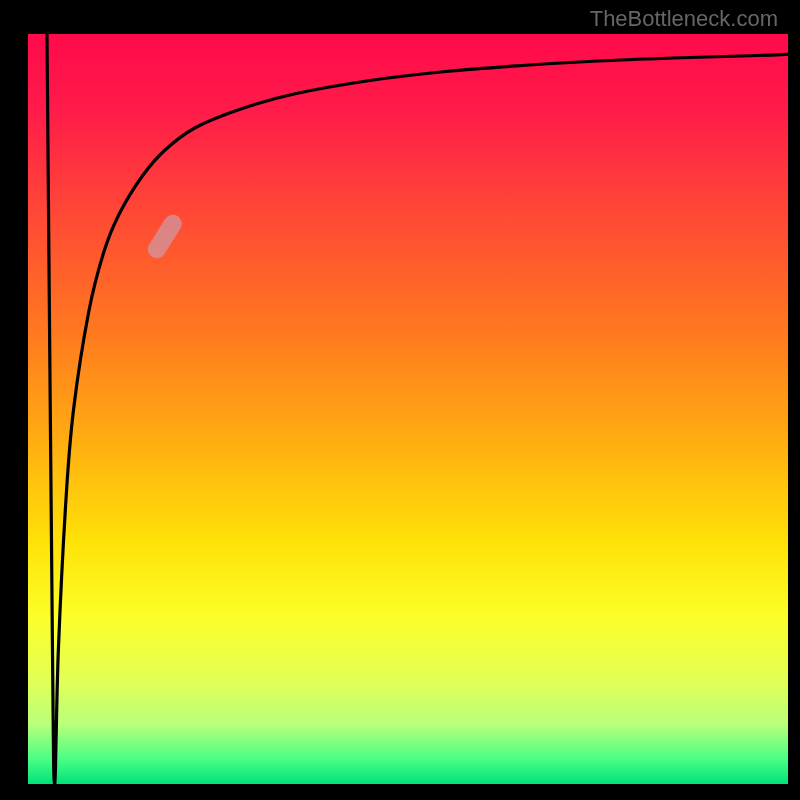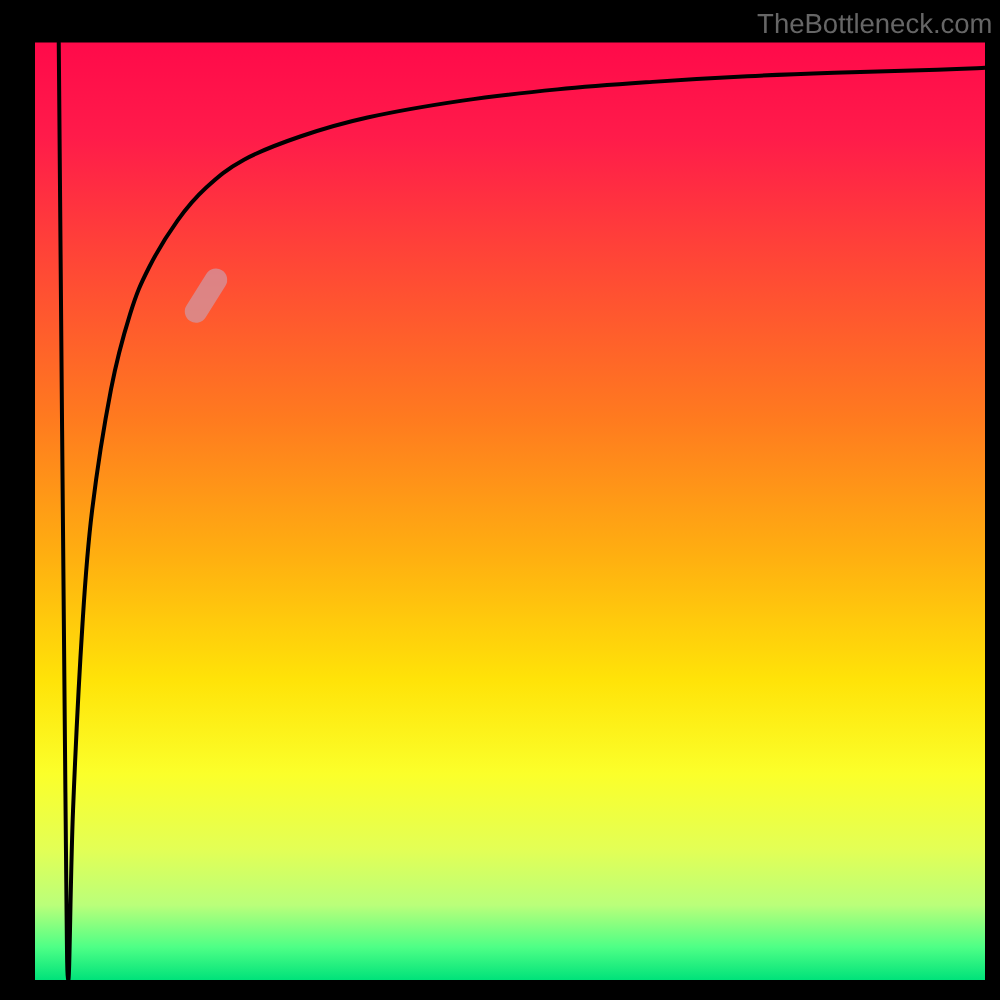--- a/index.html
+++ b/index.html
@@ -14,21 +14,21 @@
     position: absolute;
     left: 0;
     top: 0;
     width: 800px;
     height: 800px;
     background: #000;
   }
   .attribution {
     position: absolute;
     top: 6px;
-    right: 6px;
+    right: 22px;
     font-family: Arial, Helvetica, sans-serif;
     font-size: 22px;
     color: #666;
     letter-spacing: 0;
   }
   svg.plot {
     position: absolute;
     left: 0;
     top: 0;
   }

